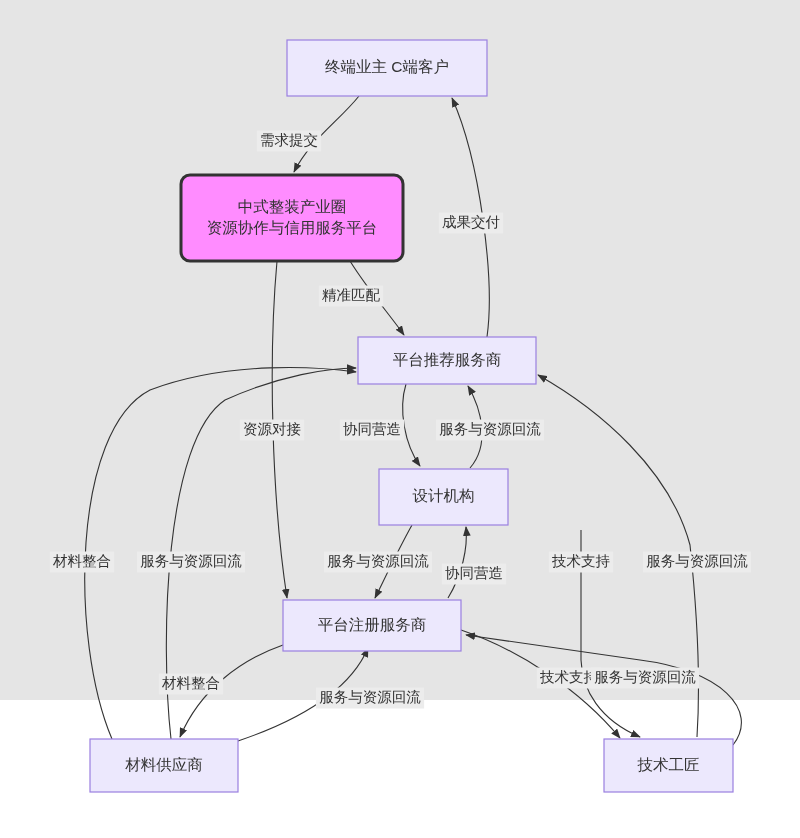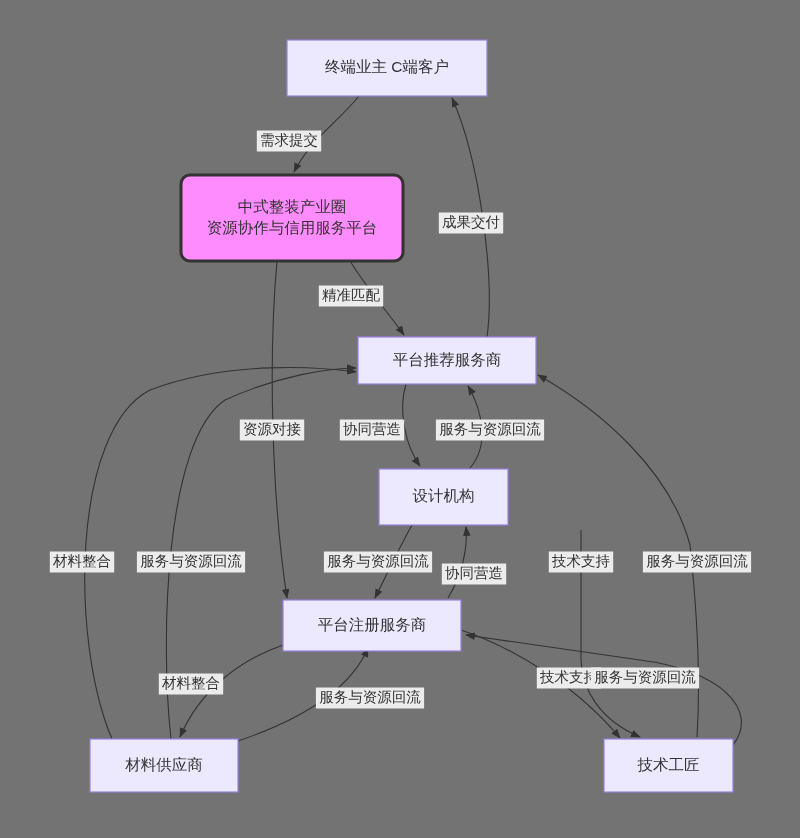--- a/index.html
+++ b/index.html
@@ -9,22 +9,22 @@
   }
   body {
     width: 800px;
     height: 838px;
     font-family: "Liberation Sans", "DejaVu Sans", sans-serif;
     overflow: hidden;
   }
   #diagram-root {
     position: relative;
     width: 800px;
-    height: 838px;
-    background: #737373;
+    height: 700px;
+    background: #e5e5e5;
     text-align: center;
   }
   svg#flowchart {
     position: absolute;
     top: 0; left: 0;
     width: 800px;
     height: 838px;
     display: block;
   }
   .edge-path {

